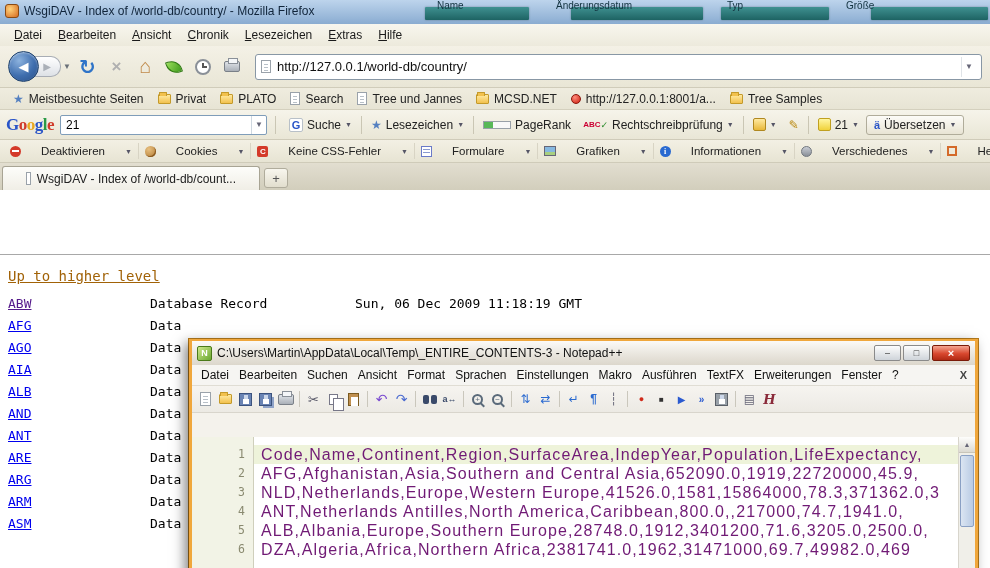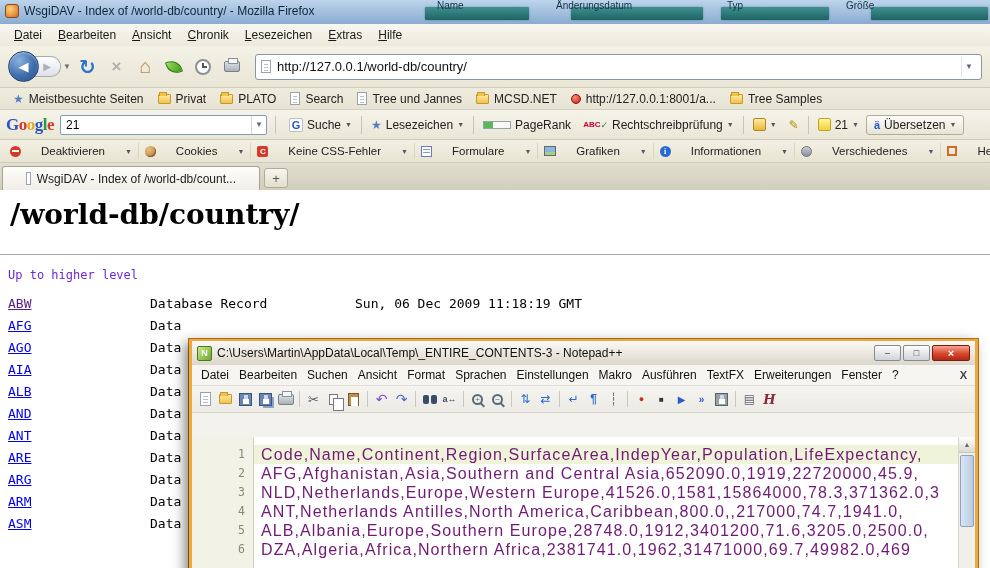--- a/index.html
+++ b/index.html
@@ -93,21 +93,21 @@
 
 
 .ff-tabbar{position:absolute;top:163px;left:0;right:0;height:27px;background:linear-gradient(#e2ded0,#d2cebc);display:flex;align-items:flex-end;padding-left:2px;z-index:5}
 .ff-tab{width:258px;height:24px;background:linear-gradient(#fdfdfa,#f0eee6);border:1px solid #a8a494;border-bottom:none;border-radius:3px 3px 0 0;display:flex;align-items:center;gap:6px;padding:0 23px;font-size:12px;color:#222;overflow:hidden;white-space:nowrap}
 .newtab-btn{width:24px;height:20px;margin:0 0 2px 4px;border:1px solid #b0ac9c;border-radius:3px;background:linear-gradient(#f8f6ee,#e2dece);display:flex;align-items:center;justify-content:center;font-size:13px;color:#555}
 
 
 .ff-content{position:absolute;top:190px;left:0;right:0;bottom:0;background:#fff;font-family:"DejaVu Sans Mono",monospace;color:#000;z-index:1}
 .page-heading{position:absolute;left:10px;top:8px;font-family:"DejaVu Serif","Liberation Serif",serif;font-size:28px;font-weight:bold;color:#000}
 .page-rule{position:absolute;left:0;right:0;top:64px;height:1px;background:#a8a8a8}
-.up-link{position:absolute;left:8px;top:78px;font-size:12px;color:#6d28d9;cursor:pointer}
+.up-link{position:absolute;left:8px;top:78px;font-size:14px;text-decoration:underline;color:#a16207;cursor:pointer}
 .dir-list{position:absolute;left:0;top:103px;right:0}
 .dir-row{height:22px;line-height:22px;font-size:13px;padding-left:8px}
 .dir-name{display:inline-block;width:142px;text-decoration:underline;color:#0000ee;cursor:pointer}
 .dir-name.visited{color:#551a8b}
 .dir-type{display:inline-block;width:205px}
 .dir-date{display:inline-block}
 
 
 .npp{position:absolute;left:189px;top:339px;width:789px;height:240px;z-index:20;border:3px solid #f0a73c;border-top-width:2px;background:#f4f2ec;box-shadow:-4px 4px 12px rgba(0,0,0,.5),0 0 0 1px #b87d1c}
 .npp-titlebar{height:24px;background:linear-gradient(#fbfaf7,#e8e4dc 60%,#dcd7cc);display:flex;align-items:center;padding:0 5px;gap:5px;font-size:12px;color:#111}
@@ -418,21 +418,20 @@
 
   <div class="ff-tabbar">
     <div class="ff-tab">
       <span class="i-page"></span>
       <span>WsgiDAV - Index of /world-db/count...</span>
     </div>
     <div class="newtab-btn">+</div>
   </div>
 
   <div class="ff-content">
-    <div class="page-heading">/world-db/country/</div>
     <div class="page-rule"></div>
     <div class="up-link">Up to higher level</div>
     <div class="dir-list">
         <div class="dir-row"><span class="dir-name visited">ABW</span><span class="dir-type">Database Record</span><span class="dir-date">Sun, 06 Dec 2009 11:18:19 GMT</span></div>
         <div class="dir-row"><span class="dir-name">AFG</span><span class="dir-type">Data</span><span class="dir-date"></span></div>
         <div class="dir-row"><span class="dir-name">AGO</span><span class="dir-type">Data</span><span class="dir-date"></span></div>
         <div class="dir-row"><span class="dir-name">AIA</span><span class="dir-type">Data</span><span class="dir-date"></span></div>
         <div class="dir-row"><span class="dir-name">ALB</span><span class="dir-type">Data</span><span class="dir-date"></span></div>
         <div class="dir-row"><span class="dir-name">AND</span><span class="dir-type">Data</span><span class="dir-date"></span></div>
         <div class="dir-row"><span class="dir-name">ANT</span><span class="dir-type">Data</span><span class="dir-date"></span></div>

